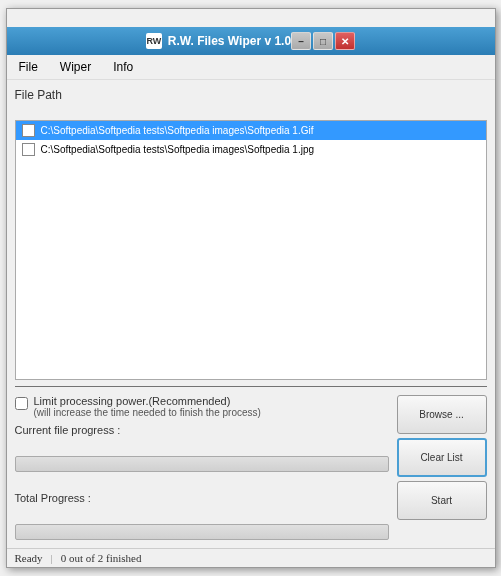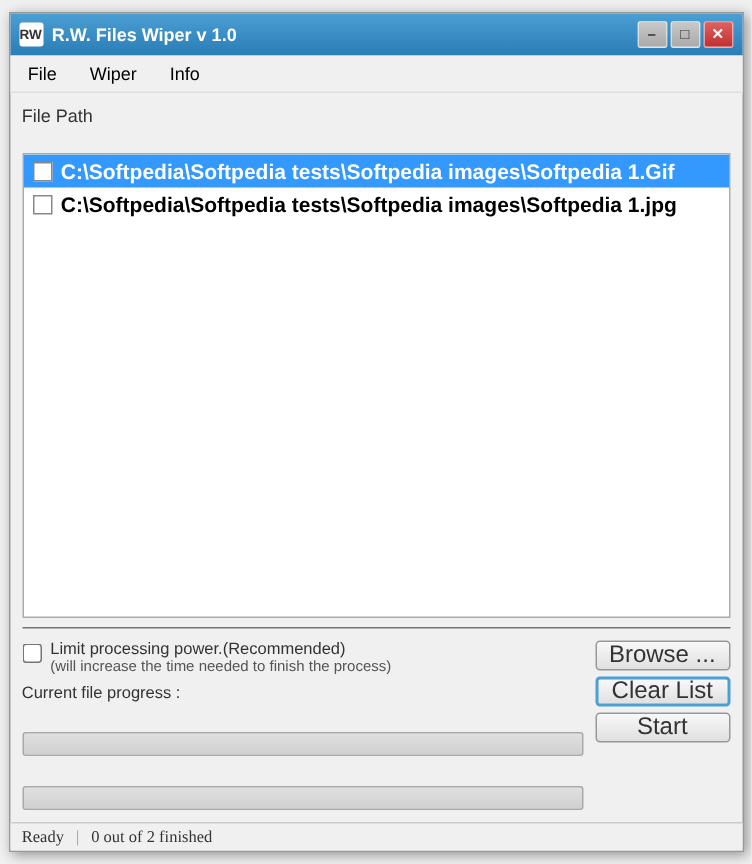--- a/index.html
+++ b/index.html
@@ -27,25 +27,26 @@
       box-shadow: 2px 2px 8px rgba(0,0,0,0.4);
       display: flex;
       flex-direction: column;
     }
 
     .title-bar {
       background: linear-gradient(to bottom, #4a9fd4, #2b7db5);
       height: 28px;
       display: flex;
       align-items: center;
-      justify-content: space-between;
+      justify-content: center;
       padding: 0 6px;
       color: white;
       font-size: 12px;
       font-weight: bold;
+      margin-top: 18px;
     }
 
     .title-bar-left {
       display: flex;
       align-items: center;
       gap: 6px;
     }
 
     .title-icon {
       width: 16px;
@@ -142,22 +143,21 @@
 
     .file-checkbox {
       width: 13px;
       height: 13px;
       border: 1px solid #888;
       background: white;
       flex-shrink: 0;
     }
 
     .file-path-text {
-      font-size: 14px;
-      font-weight: bold;
+      font-size: 10px;
     }
 
     .bottom-section {
       border-top: 1px solid #737373;
       padding-top: 8px;
       display: flex;
       flex-direction: column;
       gap: 6px;
     }
 
@@ -217,25 +217,25 @@
     .buttons-right {
       display: flex;
       flex-direction: column;
       gap: 4px;
       width: 90px;
       flex-shrink: 0;
     }
 
     .action-btn {
       width: 90px;
-      height: 20px;
+      height: 39px;
       border: 1px solid #999;
       background: linear-gradient(to bottom, #f8f8f8, #e0e0e0);
       cursor: pointer;
-      font-size: 16px;
+      font-size: 10px;
       color: #333;
       border-radius: 3px;
       display: flex;
       align-items: center;
       justify-content: center;
     }
 
     .action-btn.highlighted {
       border: 2px solid #4a9fd4;
     }
@@ -303,20 +303,21 @@
           <div class="limit-processing">
             <input type="checkbox" class="limit-checkbox" style="">
             <div>
               <div class="limit-text">Limit processing power.(Recommended)</div>
               <div class="limit-subtext">(will increase the time needed to finish the process)</div>
             </div>
           </div>
           <div class="progress-section">
             <div class="progress-label">Current file progress :</div>
             <div class="progress-bar"></div>
+            <div class="progress-label">Total Progress :</div>
             <div class="progress-bar"></div>
           </div>
         </div>
         <div class="buttons-right">
           <button class="action-btn">Browse ...</button>
           <button class="action-btn highlighted">Clear List</button>
           <button class="action-btn">Start</button>
         </div>
       </div>
     </div>

